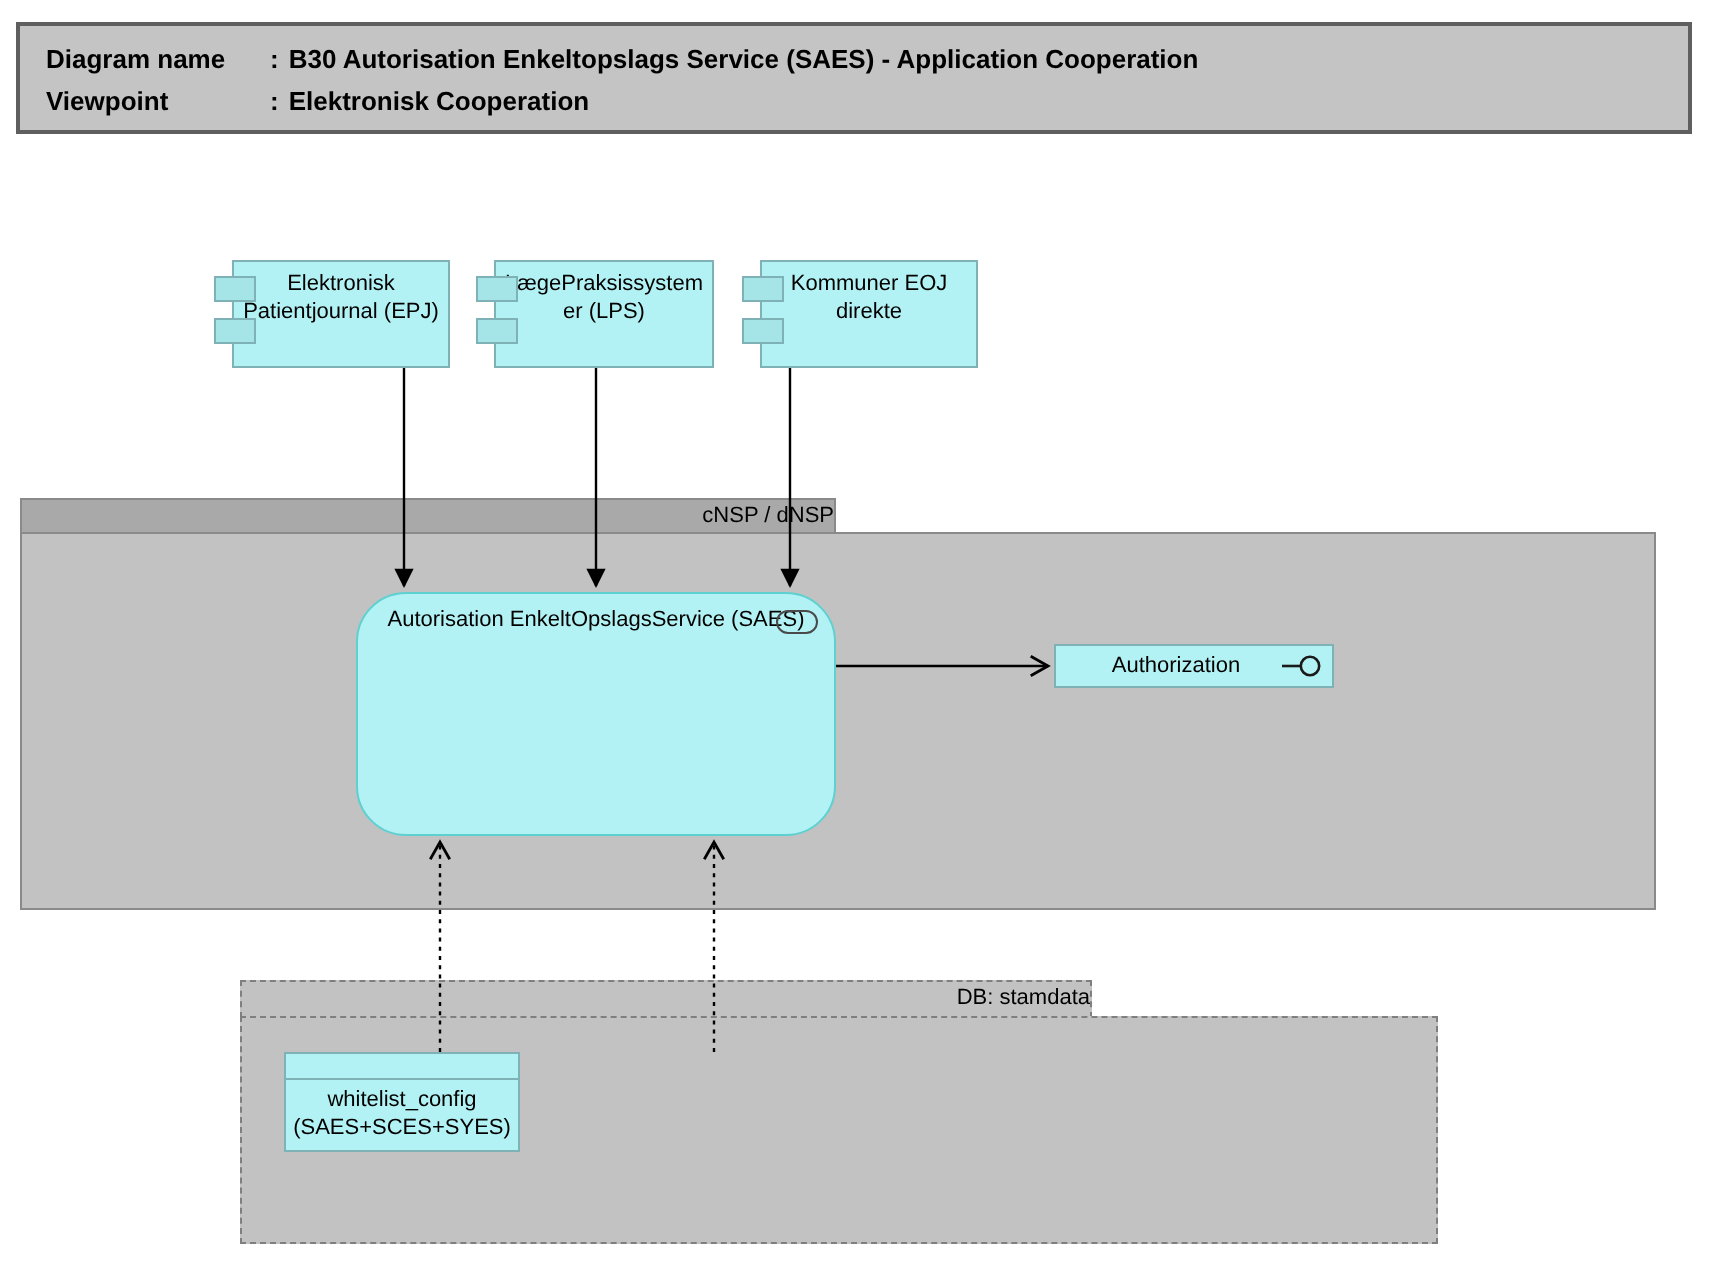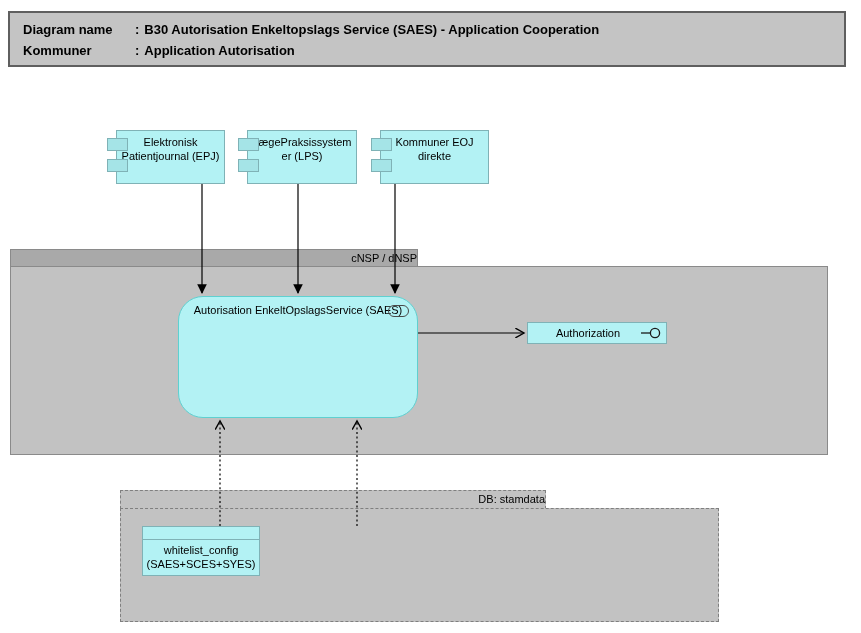--- a/index.html
+++ b/index.html
@@ -77,21 +77,21 @@
   
   #connectors{position:absolute;left:0;top:0;z-index:10;pointer-events:none;}
 </style>
 </head>
 <body>
 
 <div id="canvas">
 
   <div class="title-box">
     <div><span class="t-label">Diagram name</span><span class="t-sep">:</span><span>B30 Autorisation Enkeltopslags Service (SAES) - Application Cooperation</span></div>
-    <div><span class="t-label">Kommuner</span><span class="t-sep">:</span><span>Application Autorisation</span></div>
+    <div><span class="t-label">Viewpoint</span><span class="t-sep">:</span><span>Elektronisk Cooperation</span></div>
   </div>
 
   <div class="grp-tab cnsp-tab">cNSP / dNSP</div>
   <div class="grp-body cnsp-body"></div>
 
   <div class="grp-tab db-tab">DB: stamdata</div>
   <div class="grp-body db-body"></div>
 
   <div class="node component comp-epj">
     <div class="ctab ctab1"></div>

